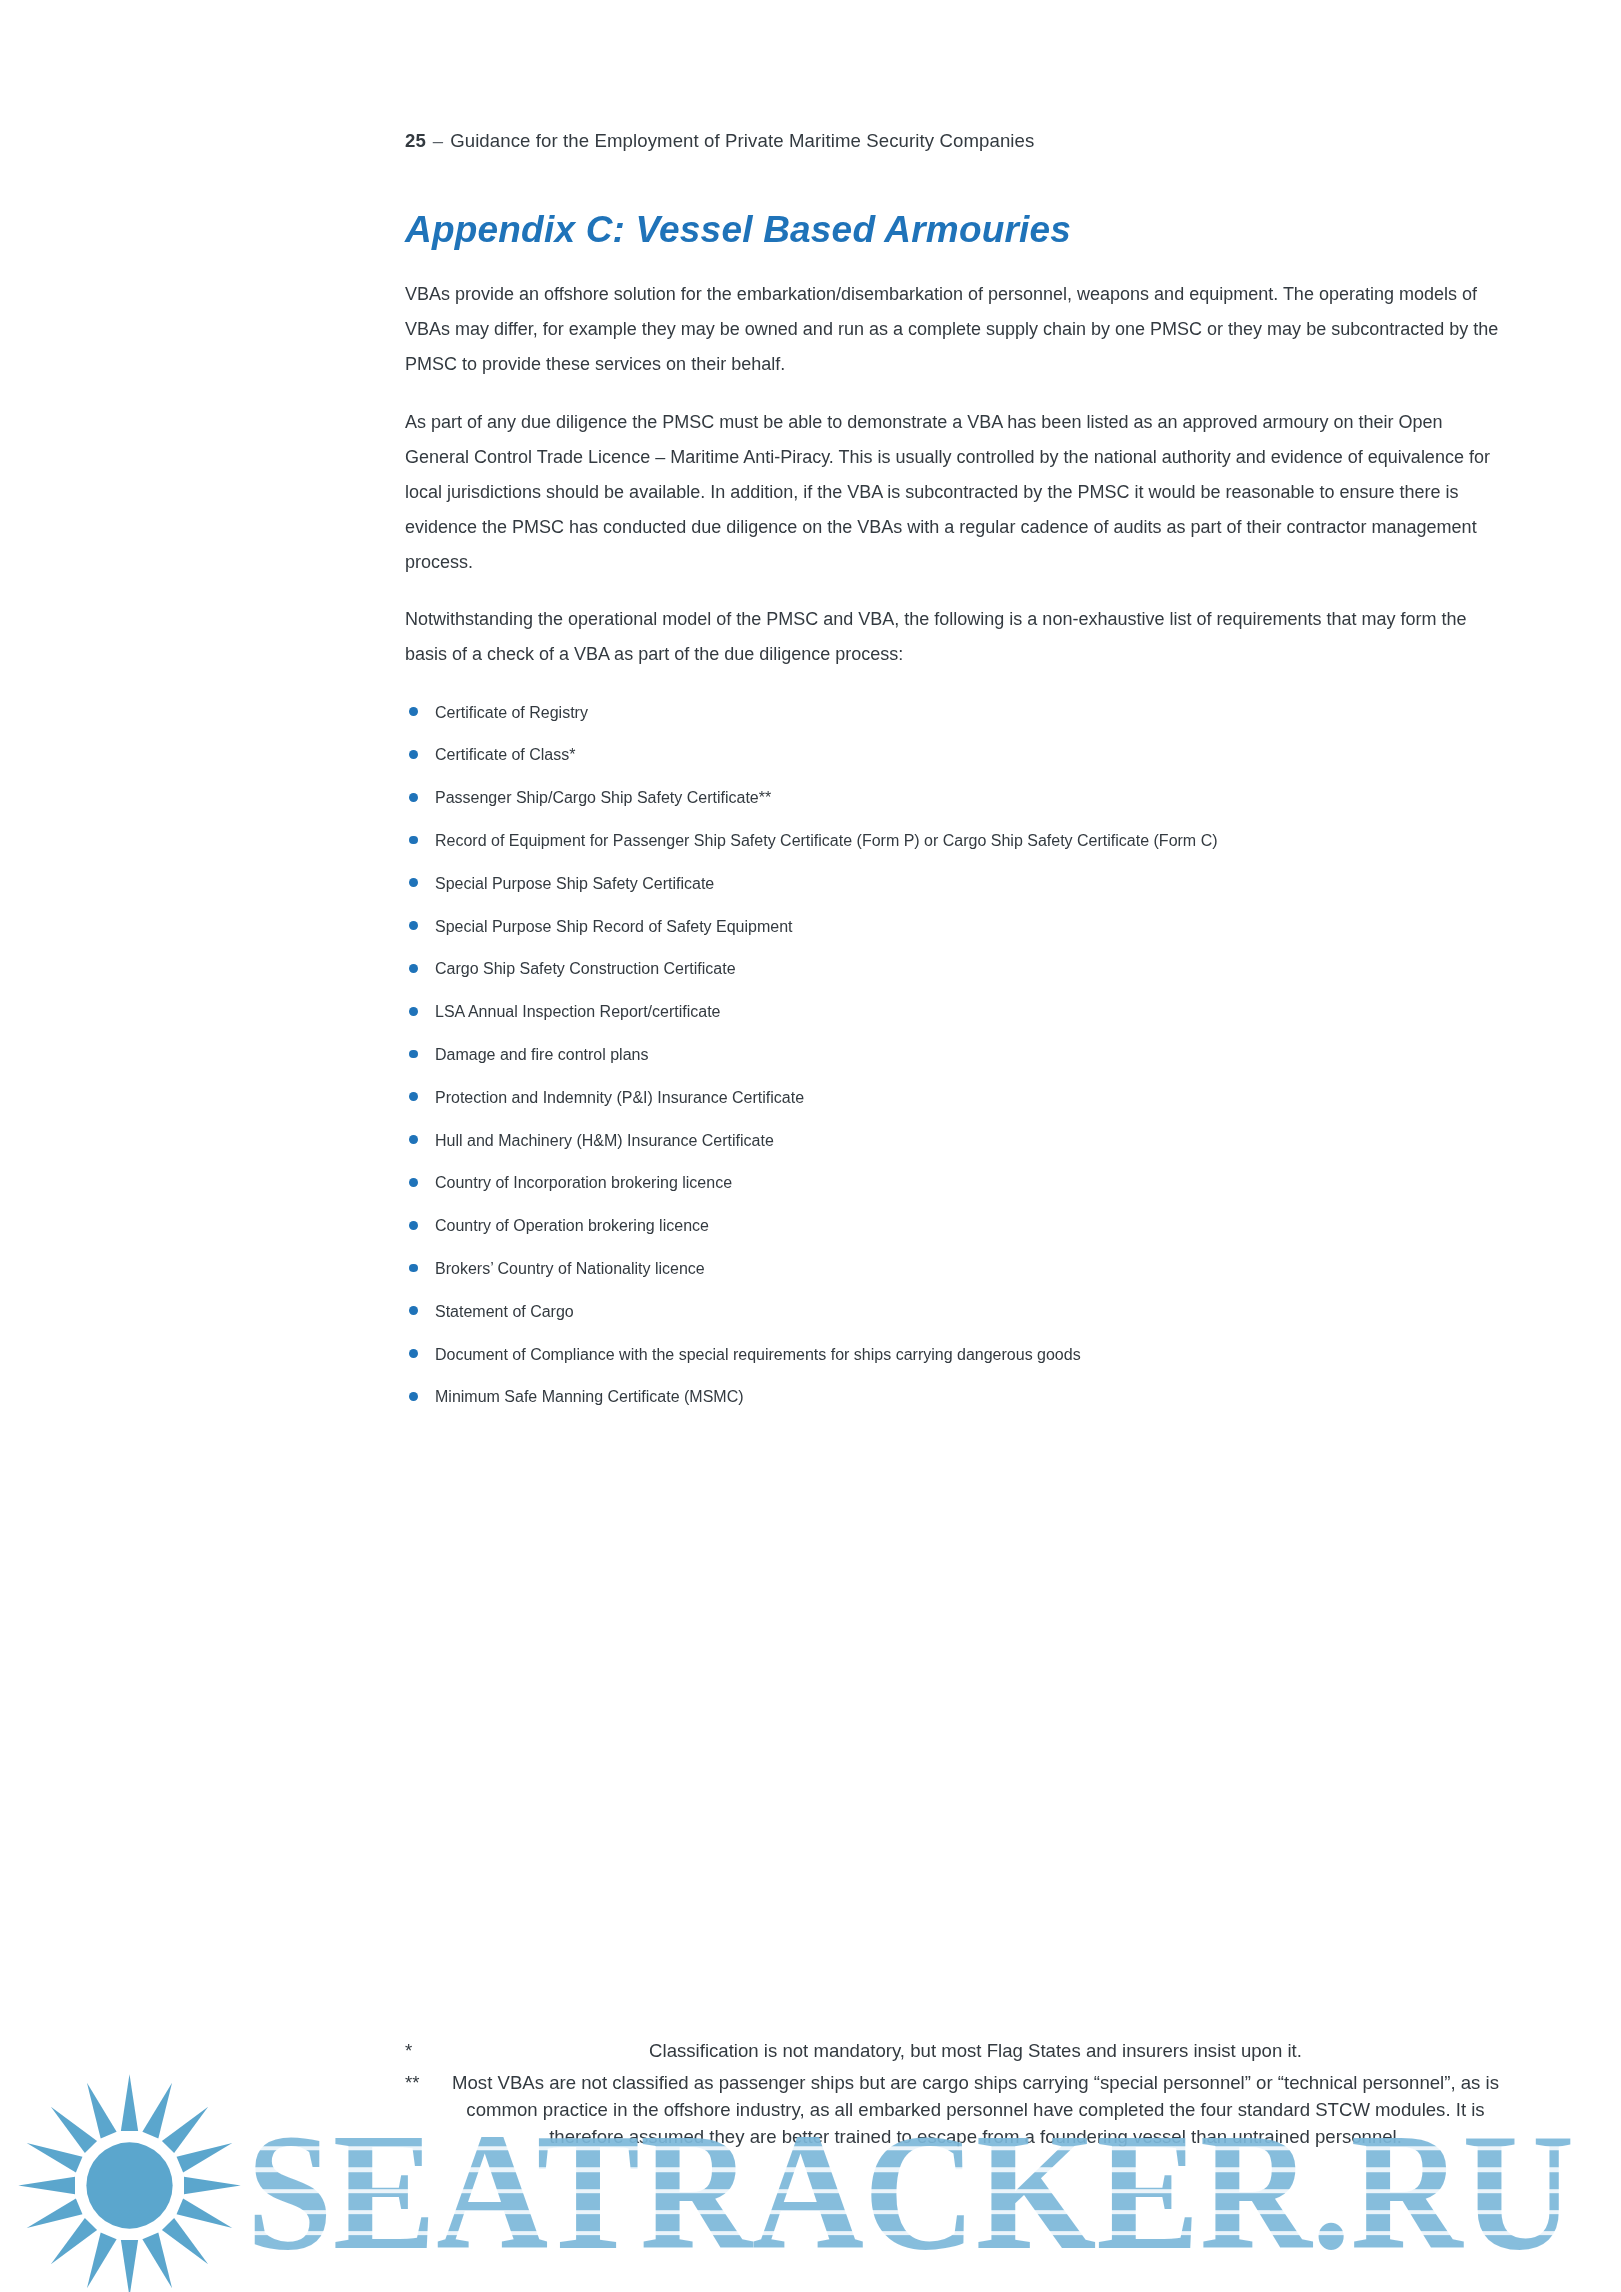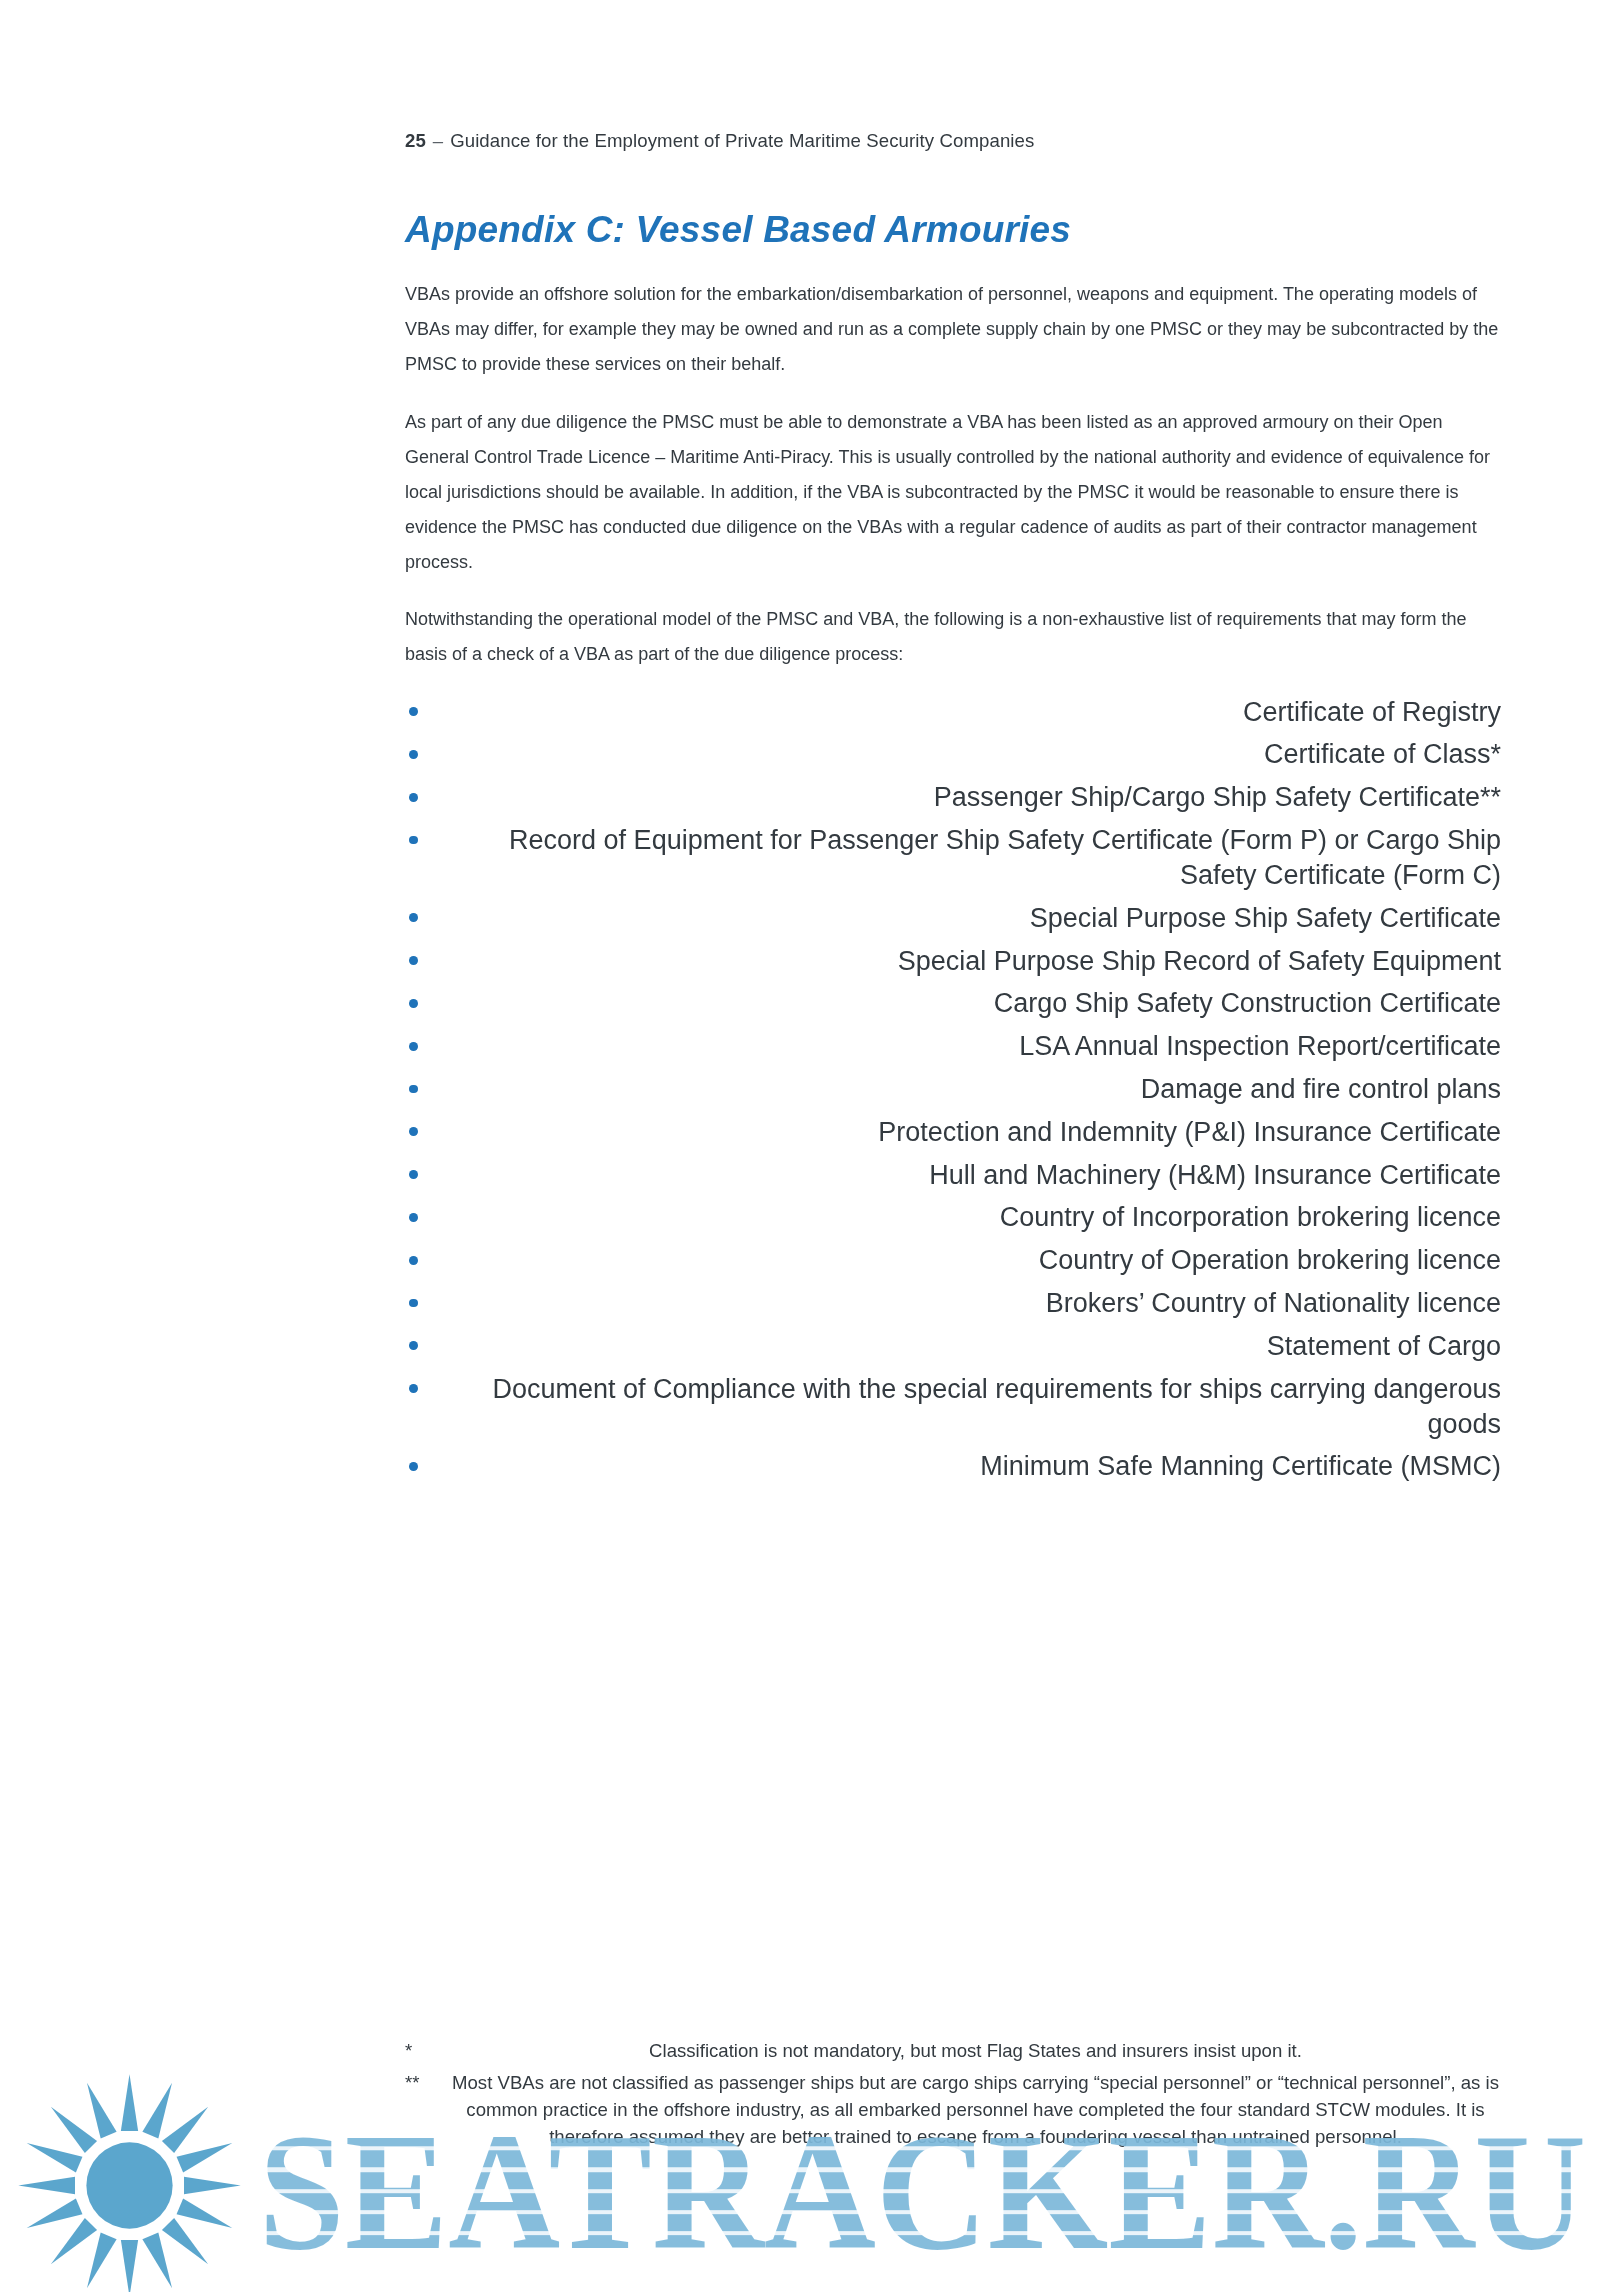--- a/index.html
+++ b/index.html
@@ -47,26 +47,25 @@
     color: var(--body);
     margin: 0 0 22.5px 0;
   }
   .bullet-list {
     list-style: none;
     margin: 5.9px 0 0 0;
     padding: 0;
   }
   .bullet-list li {
     position: relative;
-    font-size: 27px;
+    font-size: 16px;
     line-height: 35px;
     color: var(--body);
     padding-left: 30px;
     margin-bottom: 7.8px;
-    text-align: right;
   }
   .bullet-list li::before {
     content: "";
     position: absolute;
     left: 3.9px;
     top: 12.7px;
     width: 8.8px;
     height: 8.8px;
     border-radius: 50%;
     background: var(--accent);
@@ -90,21 +89,20 @@
     position: absolute;
     left: 0;
     bottom: 0;
     width: 100%;
     height: 245px;
     display: flex;
     align-items: flex-end;
     pointer-events: none;
     opacity: 0.92;
     z-index: 5;
-    gap: 12px;
   }
   .sun {
     width: 227px;
     height: 227px;
     flex: none;
     margin: 0 3.9px -5.9px 15.7px;
     color: var(--sun);
   }
   .watermark-text {
     font-family: "Liberation Serif", serif;

